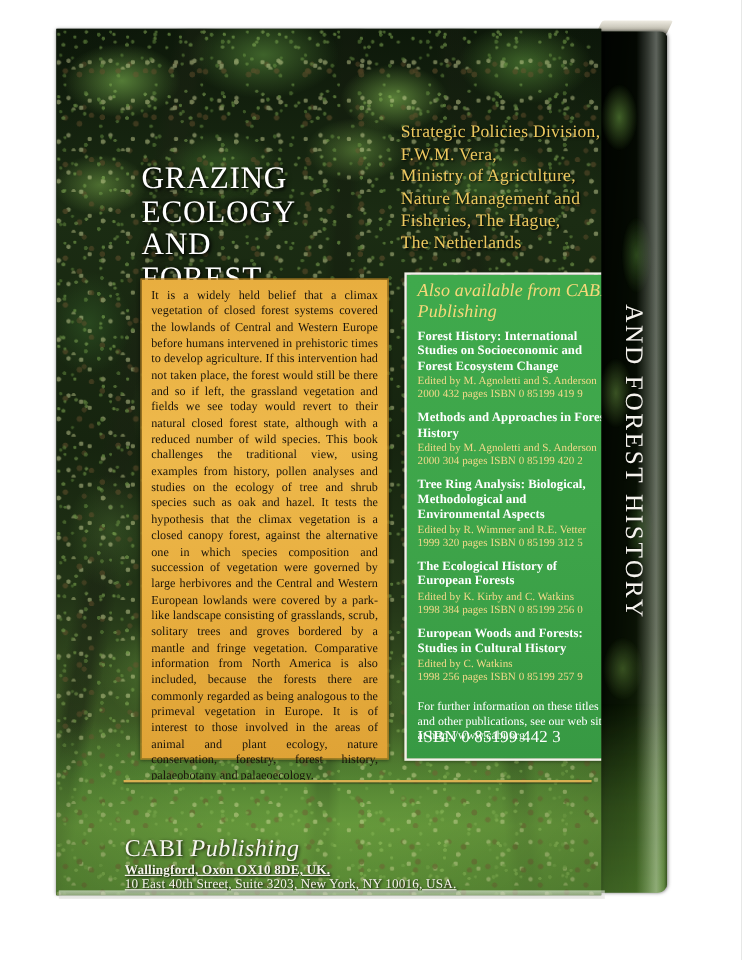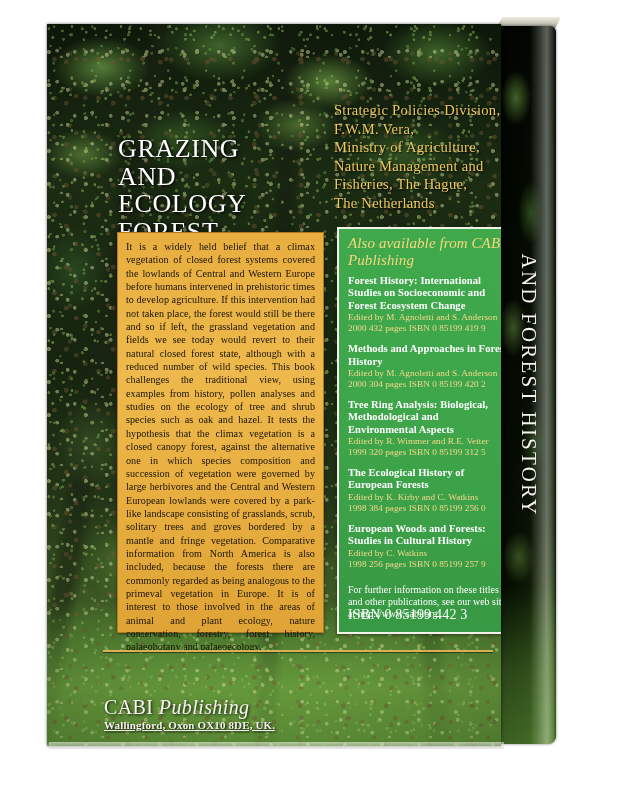--- a/index.html
+++ b/index.html
@@ -363,22 +363,22 @@
       <div id="spine-title">AND FOREST HISTORY</div>
       <div id="spine-sheen"></div>
     </div>
 
     <div id="back-cover">
       <div id="cover-grain"></div>
       <div id="cover-vignette"></div>
 
       <div class="title-block">
         <div class="title-line">GRAZING</div>
+        <div class="title-line">ECOLOGY</div>
         <div class="title-line">AND</div>
-        <div class="title-line">ECOLOGY</div>
         <div class="title-line">FOREST</div>
         <div class="title-line">HISTORY</div>
       </div>
 
       <div class="author-block">
         <div class="author-line">Strategic Policies Division,</div>
         <div class="author-line">F.W.M. Vera,</div>
         <div class="author-line">Ministry of Agriculture,</div>
         <div class="author-line">Nature Management and</div>
         <div class="author-line">Fisheries, The Hague,</div>
@@ -424,18 +424,19 @@
 
         <div id="further-info">For further information on these titles and other publications, see our web site at http://www.cabi.org</div>
 
         <div id="panel-isbn">ISBN 0 85199 442 3</div>
       </div>
 
       <div id="footer-rule"></div>
       <div id="publisher">
         <div id="publisher-name"><span>CABI </span><span class="pub-italic">Publishing</span></div>
         <div class="address-line">Wallingford, Oxon OX10 8DE, UK.</div>
+        <div class="address-line thin">10 East 40th Street, Suite 3203, New York, NY 10016, USA.</div>
       </div>
     </div>
 
     <div id="bottom-edge"></div>
   </div>
 </div>
 
 </body></html>

